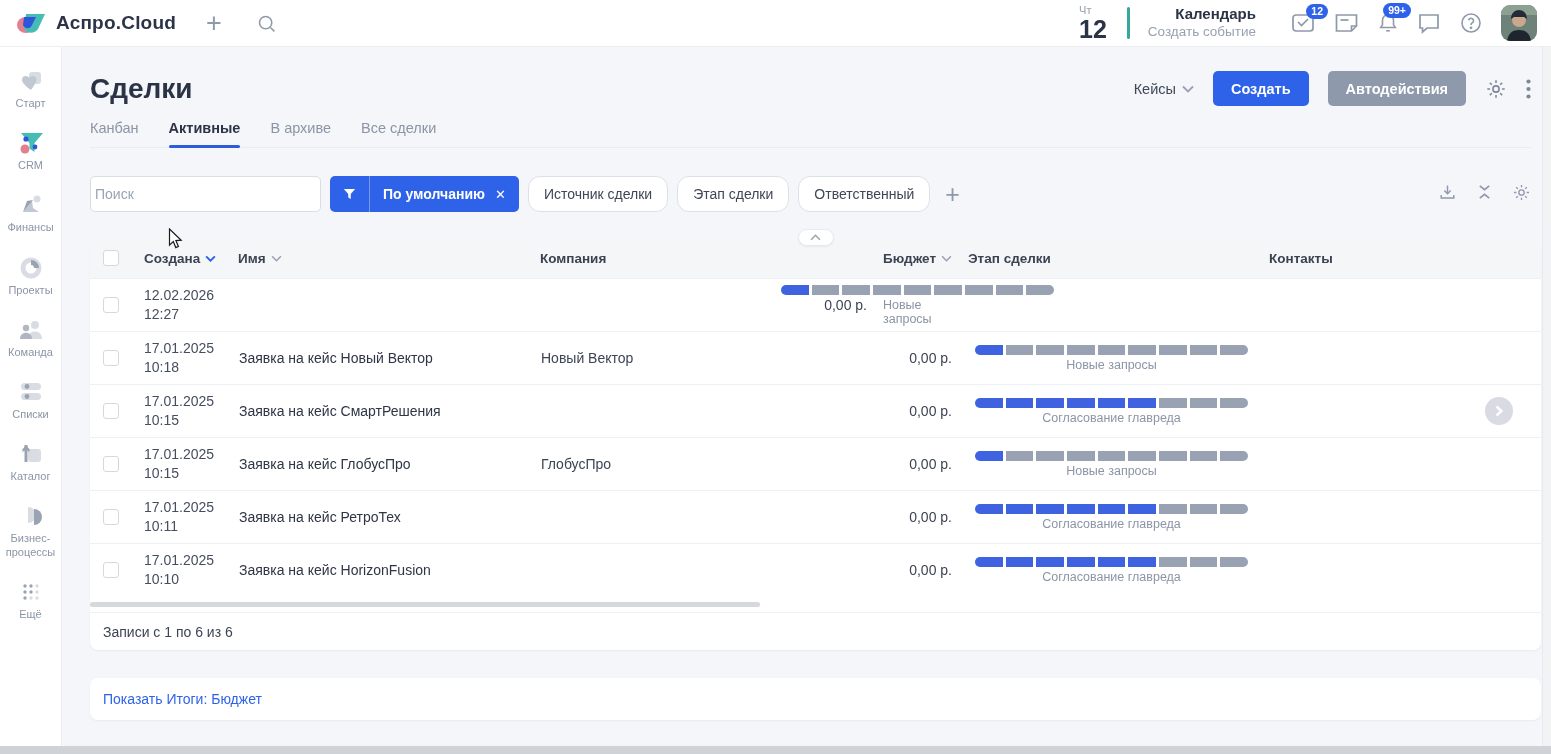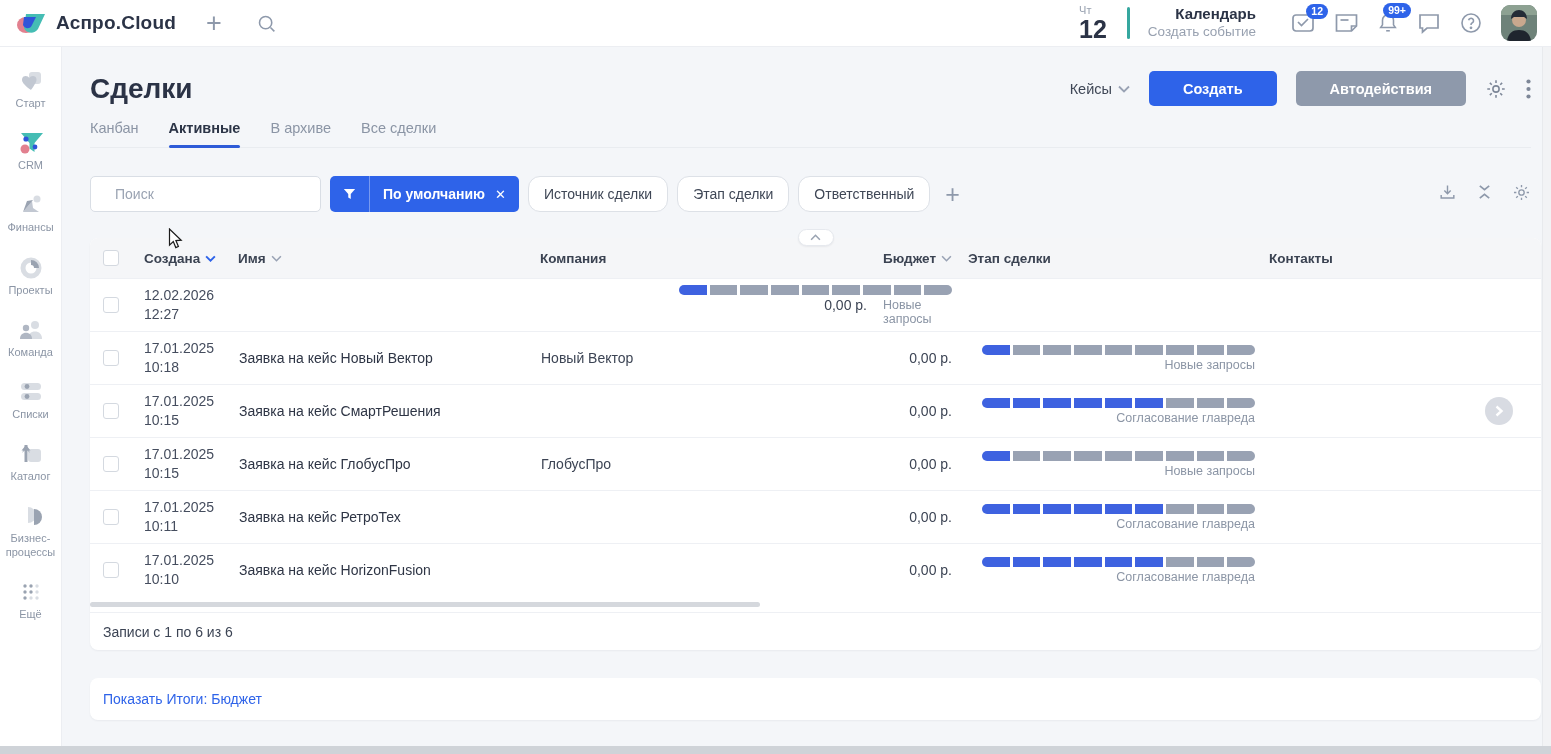--- a/index.html
+++ b/index.html
@@ -34,35 +34,35 @@
     padding-top:22px;gap:21px;z-index:40;}
   .sb-item{display:flex;flex-direction:column;align-items:center;gap:4px;cursor:pointer;width:83px;}
   .sb-label{font-size:11px;color:#8b95a5;text-align:center;line-height:1.2;}
   .sb-ic{height:24px;display:flex;align-items:center;justify-content:center;color:#b6bdc9;}
   
   .main{position:absolute;top:47px;left:62px;width:1479px;padding:24px 10px 0 28px;}
   .page-head{display:flex;align-items:center;}
   .page-title{font-size:28px;font-weight:700;color:#2b3346;}
   .head-actions{margin-left:auto;display:flex;align-items:center;gap:19px;}
   .case-select{display:flex;align-items:center;gap:6px;font-size:14.5px;color:#3f4756;cursor:pointer;}
-  .btn{border:none;border-radius:5px;font-size:14.5px;font-weight:700;padding:0 34px;height:35px;
+  .btn{border:none;border-radius:5px;font-size:14.5px;font-weight:700;padding:0 18px;height:35px;
     cursor:pointer;display:inline-flex;align-items:center;gap:8px;font-family:inherit;}
   .btn-blue{background:#2e63e9;color:#fff;}
   .btn-gray{background:#8e99ab;color:#fff;}
   .icon-btn{color:#7d8798;cursor:pointer;display:inline-flex;}
   
   .tabs{display:flex;gap:30px;margin-top:14px;border-bottom:1px solid #e9ecf0;}
   .tab{font-size:14.5px;color:#8b95a5;padding-bottom:11px;cursor:pointer;position:relative;}
   .tab.active{color:#2c3547;font-weight:600;}
   .tab.active::after{content:"";position:absolute;left:0;right:0;bottom:-1px;height:3px;
     background:#2e5bd7;border-radius:2px;}
   
   .filter-row{display:flex;align-items:center;gap:9px;margin-top:28px;}
   .search-input{width:231px;height:36px;border:1px solid #d9dee5;border-radius:5px;background:#fff;
-    padding:0 24px;font-size:14px;color:#3f4756;font-family:inherit;outline:none;}
+    padding:0 4px;font-size:14px;color:#3f4756;font-family:inherit;outline:none;}
   .search-input::placeholder{color:#9aa3b2;}
   .filter-chip{display:flex;align-items:center;height:36px;background:#2e63e9;border-radius:5px;
     color:#fff;cursor:pointer;overflow:hidden;}
   .filter-chip .funnel{padding:0 12px;display:flex;align-items:center;height:100%;
     border-right:1px solid rgba(255,255,255,.35);}
   .filter-chip .fc-label{font-size:14px;font-weight:600;padding:0 10px 0 13px;}
   .filter-chip .fc-close{font-size:13px;font-weight:700;padding:0 13px 0 0;}
   .chip{height:36px;background:#fff;border:1px solid #dde1e7;border-radius:12px;padding:0 15px;
     font-size:14px;color:#3f4756;display:inline-flex;align-items:center;cursor:pointer;}
   .chip-plus{font-size:25px;color:#8e99ab;font-weight:300;margin-left:6px;cursor:pointer;line-height:1;}
@@ -80,21 +80,21 @@
   .th.right,.td.right{justify-content:flex-end;text-align:right;}
   .sort-blue{color:#2e63e9;}
   .sort-gray{color:#99a2b4;}
   .cbx{width:16px;height:16px;margin-left:13px;appearance:none;border:1px solid #d4d9e0;
     border-radius:3px;background:#fff;cursor:pointer;}
   .trow{min-height:53px;border-top:1px solid #eef0f4;font-size:14px;color:#3c4454;}
   .td{display:flex;align-items:center;}
   .date-cell{flex-direction:column;align-items:flex-start;line-height:19px;color:#454d5e;padding-left:10px;}
   .name-cell{color:#2e3545;padding-left:1px;}
   .comp-cell{padding-left:1px;}
-  .stage-cell{flex-direction:column;align-items:flex-end;padding-left:16px;gap:3px;}
+  .stage-cell{flex-direction:column;align-items:center;padding-left:16px;gap:3px;}
   .stage-bar{display:flex;gap:3px;height:10px;width:273px;border-radius:5px;overflow:hidden;}
   .seg{flex:1;}
   .seg-on{background:#3e62e0;}
   .seg-off{background:#99a2b3;}
   .stage-label{font-size:12.5px;color:#8b95a5;}
   .hscroll{height:5px;width:670px;background:#d5d8dd;border-radius:3px;margin:6px 0 5px 0;cursor:pointer;}
   .tfoot{border-top:1px solid #eef0f4;height:38px;display:flex;align-items:center;
     padding-left:13px;font-size:14px;color:#3c4454;}
   
   .totals-card{margin-top:28px;background:#fff;border-radius:8px;width:1451px;height:42px;

